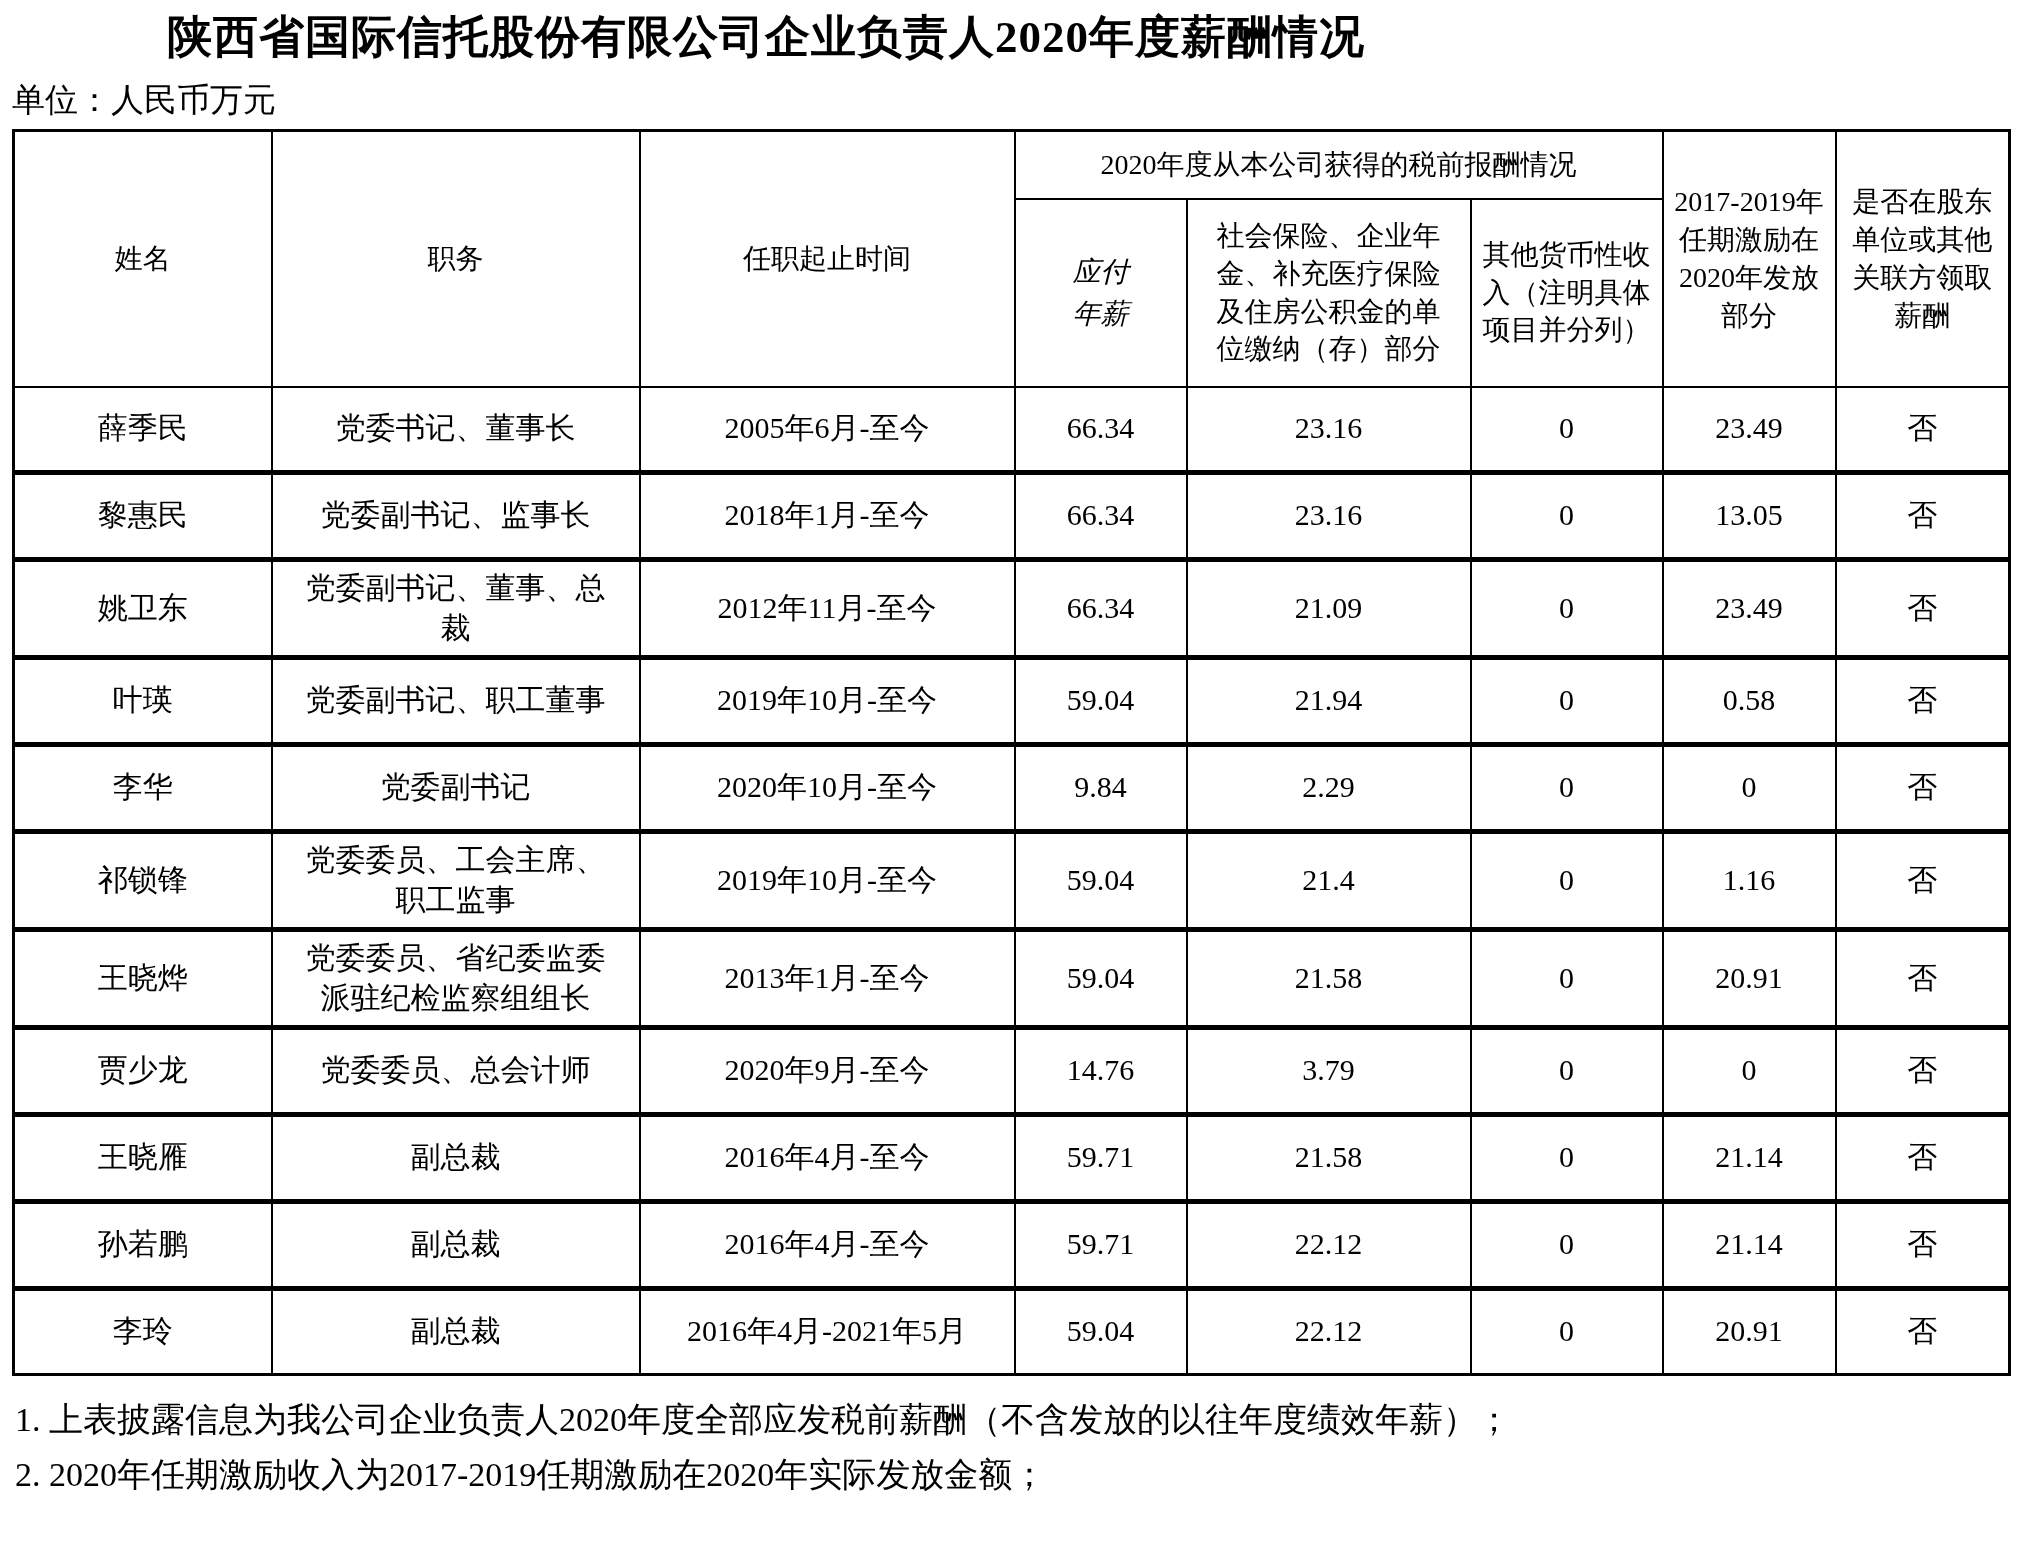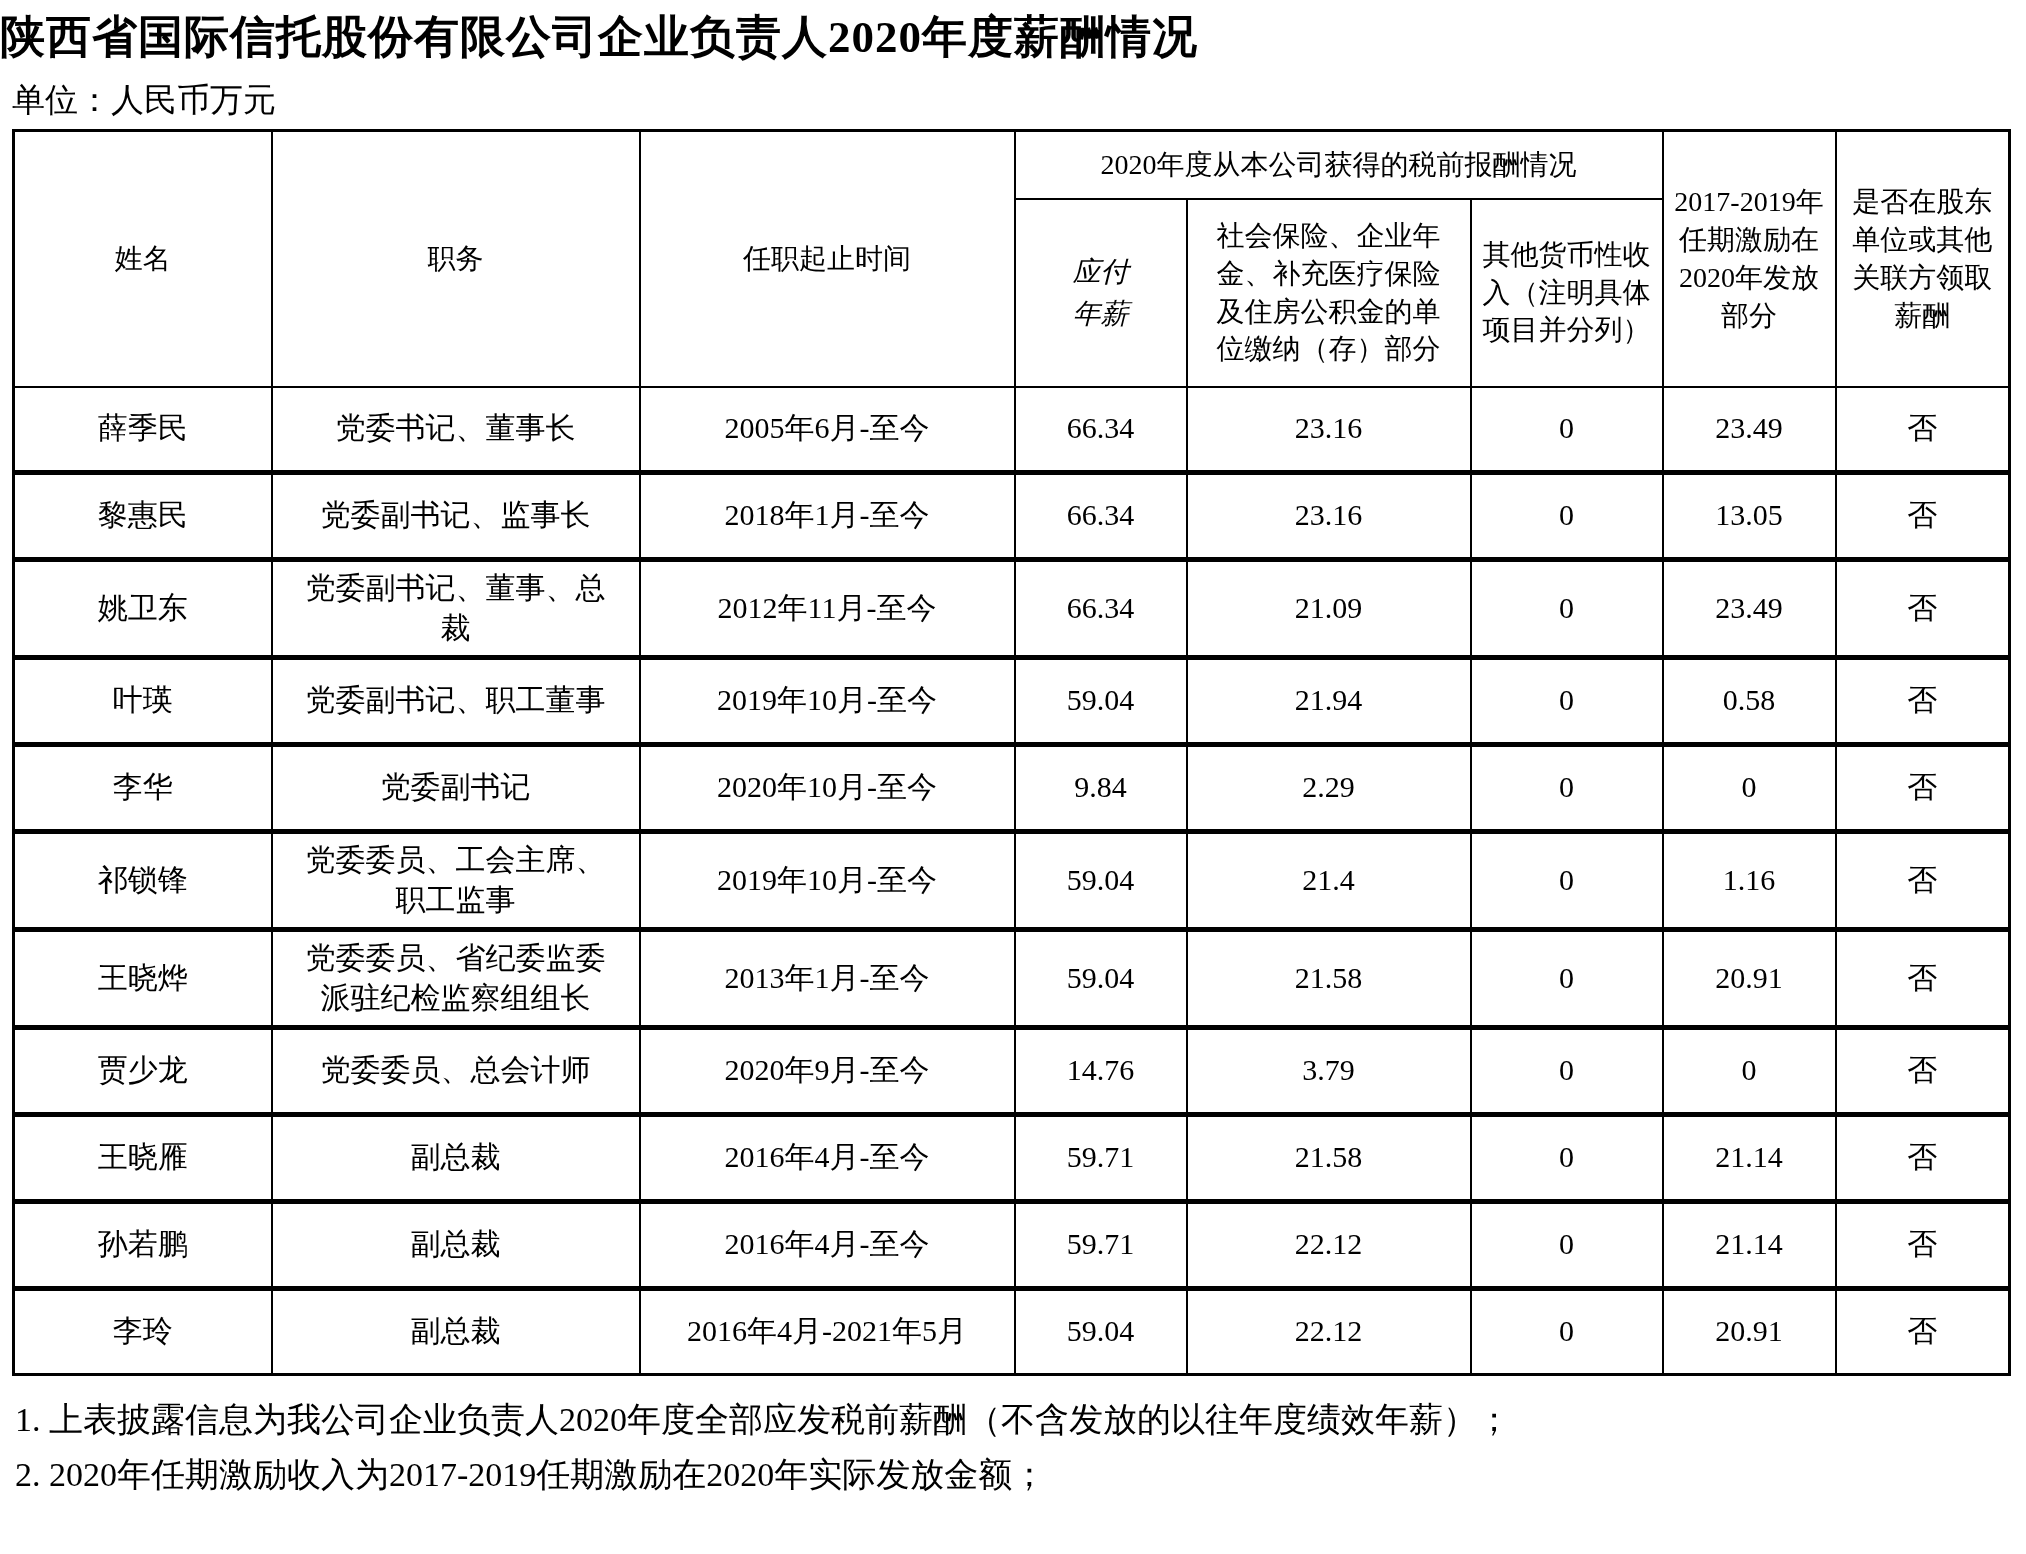--- a/index.html
+++ b/index.html
@@ -11,20 +11,21 @@
   }
   body {
     width: 2026px;
     height: 1554px;
     overflow: hidden;
     position: relative;
   }
   .title-wrap {
     width: 1532px;           
     margin-top: 10px;
+    text-align: center;
   }
   .page-title {
     margin: 0;
     font-size: 45px;
     font-weight: bold;
     line-height: 1.2;
     letter-spacing: 1px;
   }
   .unit-note {
     width: 1996px;

